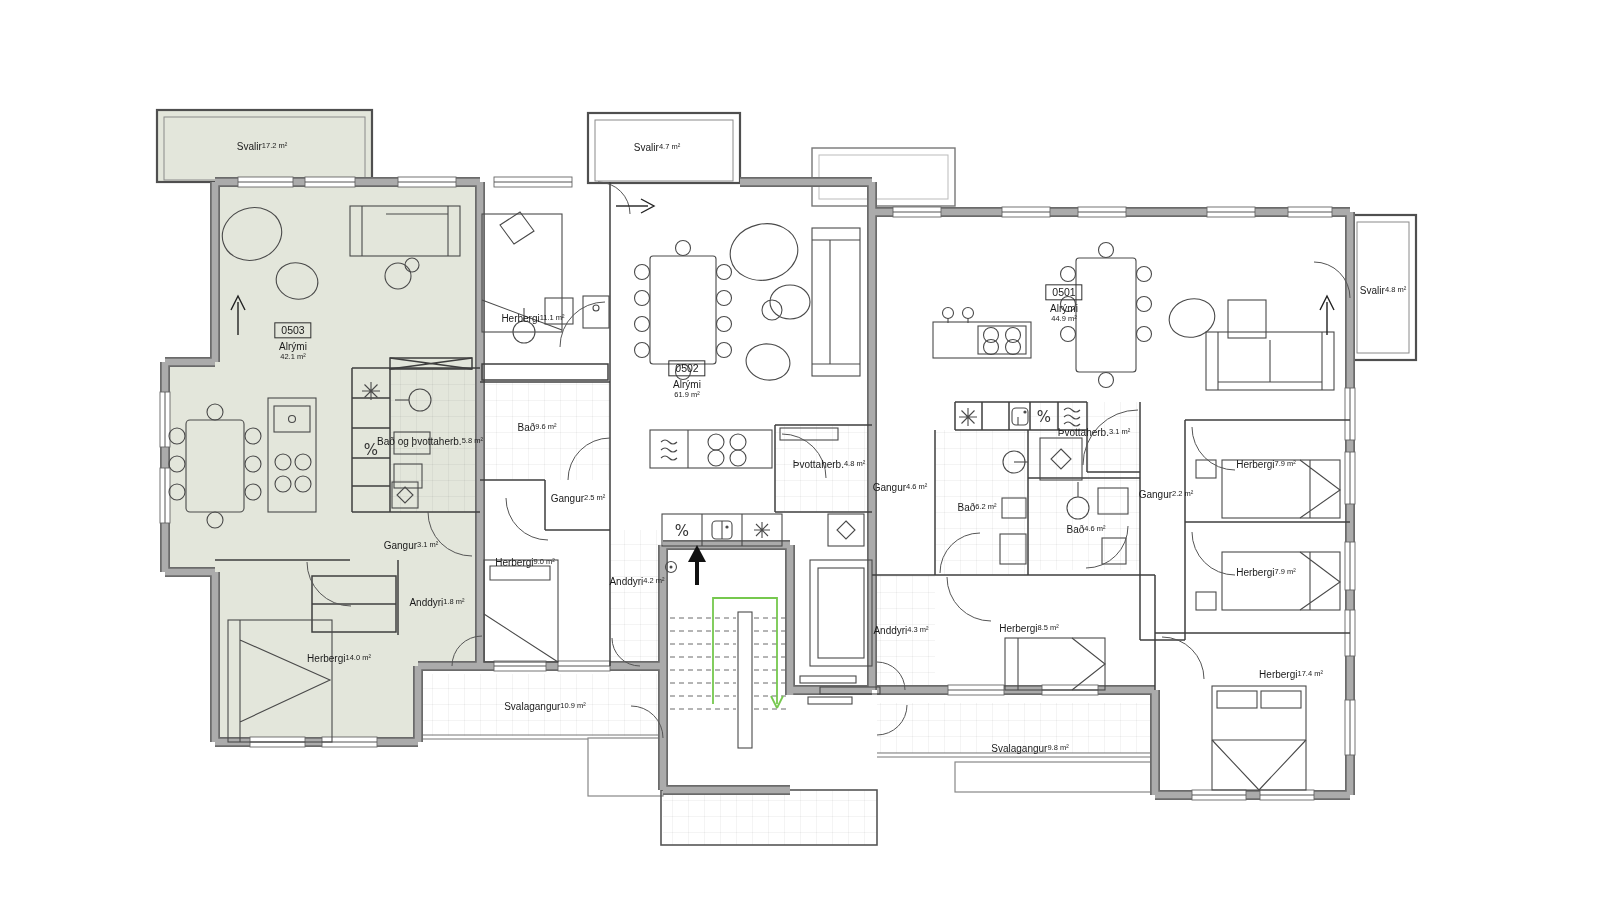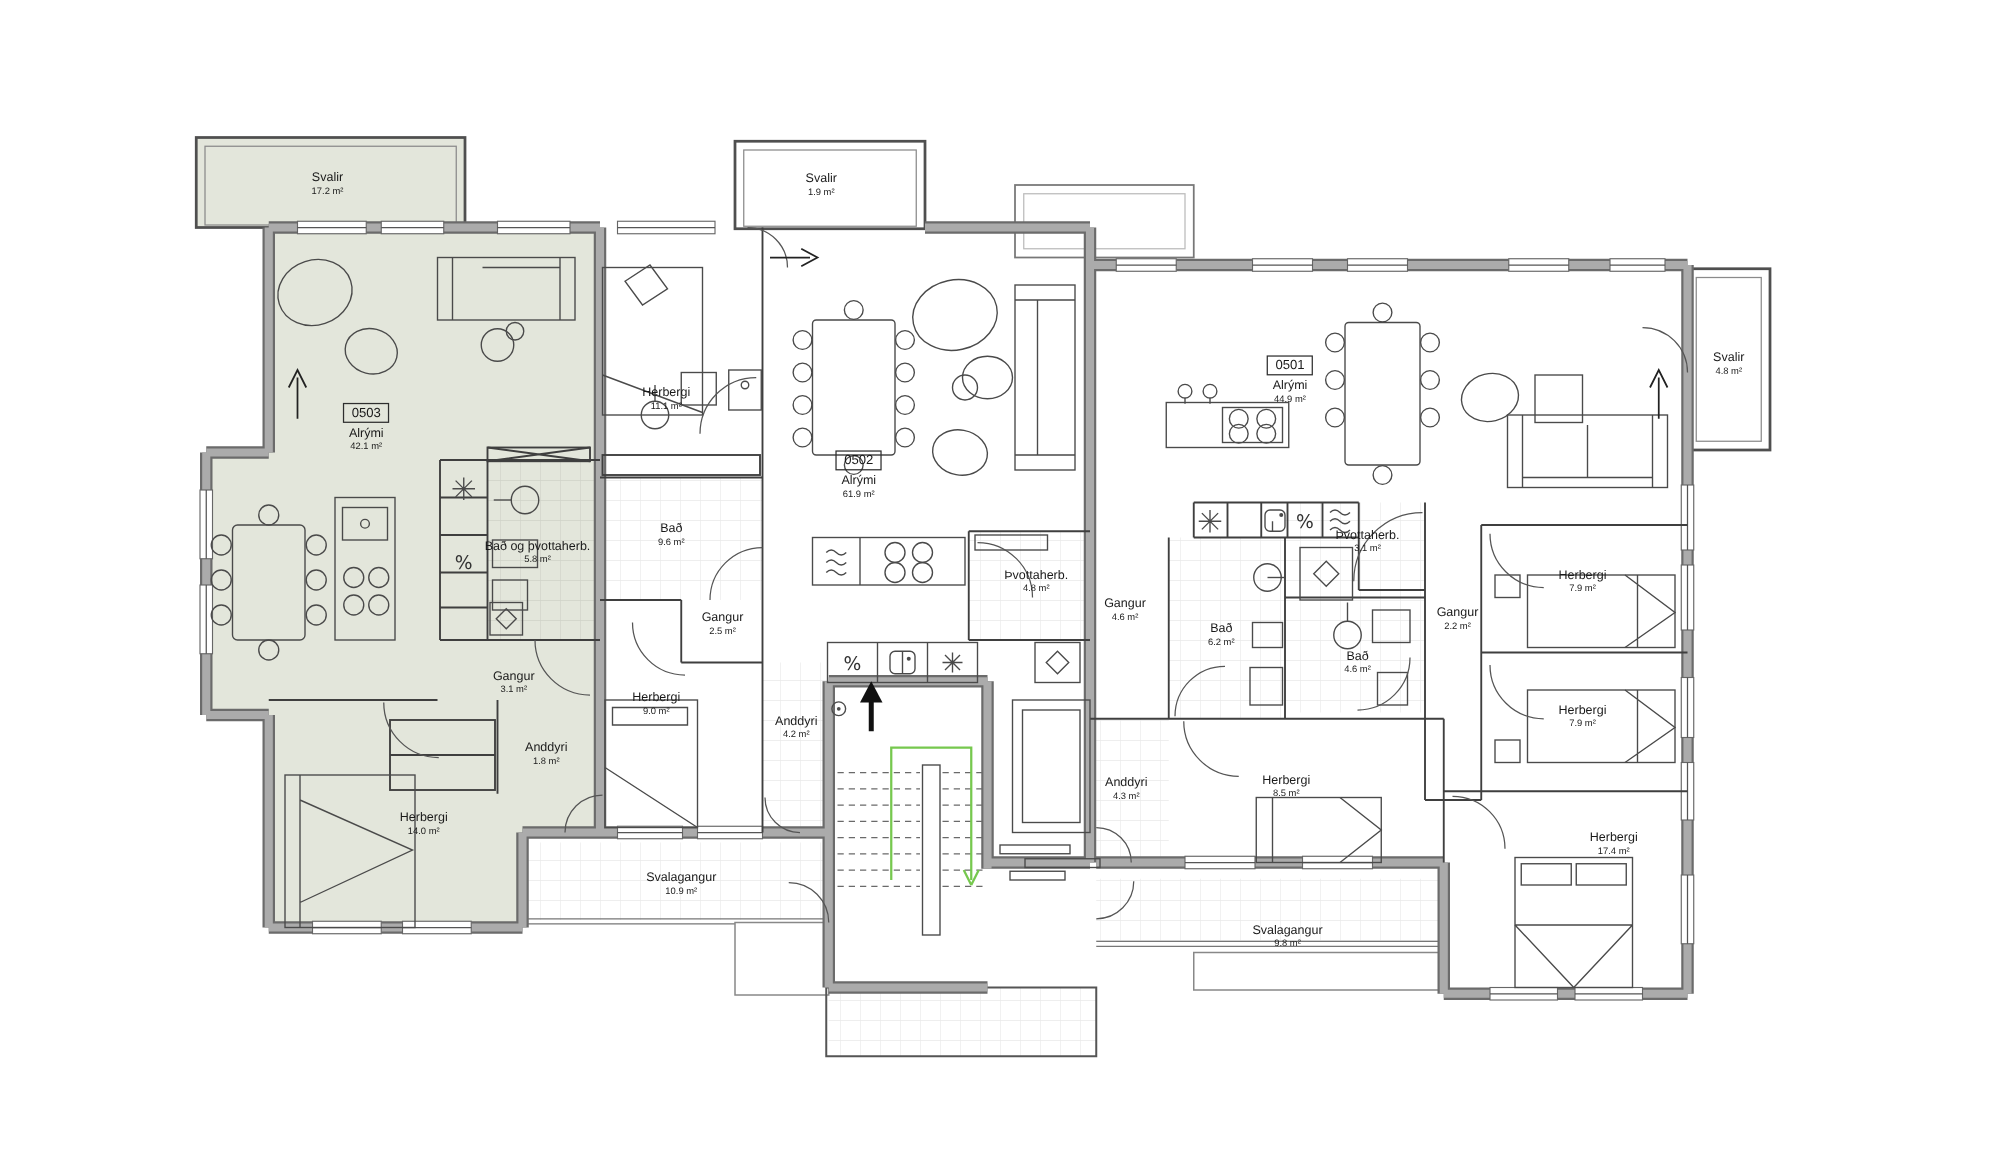--- a/index.html
+++ b/index.html
@@ -6,21 +6,21 @@
   .canvas{position:relative;width:1600px;height:924px;background:#ffffff;overflow:hidden;
           font-family:"Liberation Sans", sans-serif;}
   svg{position:absolute;left:0;top:0;}
   .wallD{stroke:#6b6b6b;stroke-width:10;fill:none;}
   .wallL{stroke:#ababab;stroke-width:6.5;fill:none;}
   .thin{stroke:#3f3f3f;stroke-width:1.5;fill:none;}
   .furn{stroke:#4a4a4a;stroke-width:1.1;fill:#ffffff;}
   .furnN{stroke:#4a4a4a;stroke-width:1.1;fill:none;}
   .door{stroke:#555555;stroke-width:1;fill:none;}
   .dash{stroke:#6a6a6a;stroke-width:1;stroke-dasharray:5,4;fill:none;}
-  .lbl{position:absolute;transform:translate(-50%,-50%);display:flex;flex-direction:column;
+  .lbl{position:absolute;transform:translate(-50%,-50%);display:flex;flex-direction:row;
        align-items:center;text-align:left;line-height:1.15;white-space:nowrap;pointer-events:none;}
   .rn{font-size:10px;color:#1a1a1a;}
   .ra{font-size:7.5px;color:#1a1a1a;}
   .unit{position:absolute;transform:translate(-50%,-40%);display:flex;flex-direction:column;
         align-items:center;line-height:1.15;white-space:nowrap;}
   .ubox{border:1.2px solid #2e2e2e;padding:1px 6px;font-size:10.5px;color:#1a1a1a;margin-bottom:3px;background:transparent;}
   .icontext{font-size:15px;fill:#333;font-family:"DejaVu Sans",sans-serif;}
 </style>
 </head>
 <body>
@@ -393,21 +393,21 @@
   <div class="lbl" style="left:525px;top:563px">
       <span class="rn">Herbergi</span>
       <span class="ra">9.0 m²</span>
     </div>
   <div class="lbl" style="left:637px;top:582px">
       <span class="rn">Anddyri</span>
       <span class="ra">4.2 m²</span>
     </div>
   <div class="lbl" style="left:657px;top:148px">
       <span class="rn">Svalir</span>
-      <span class="ra">1.9 m²</span>
+      <span class="ra">4.7 m²</span>
     </div>
   <div class="lbl" style="left:829px;top:465px">
       <span class="rn">Þvottaherb.</span>
       <span class="ra">4.8 m²</span>
     </div>
   <div class="lbl" style="left:1094px;top:433px">
       <span class="rn">Þvottaherb.</span>
       <span class="ra">3.1 m²</span>
     </div>
   <div class="lbl" style="left:900px;top:488px">
@@ -462,18 +462,18 @@
   <div class="unit" style="left:293px;top:338px">
     <span class="ubox">0503</span>
     <span class="rn">Alrými</span>
       <span class="ra">42.1 m²</span>
   </div>
   <div class="unit" style="left:687px;top:376px">
     <span class="ubox">0502</span>
     <span class="rn">Alrými</span>
       <span class="ra">61.9 m²</span>
   </div>
-  <div class="unit" style="left:1032px;top:300px">
+  <div class="unit" style="left:1064px;top:300px">
     <span class="ubox">0501</span>
     <span class="rn">Alrými</span>
       <span class="ra">44.9 m²</span>
   </div>
 </div>
 
 </body></html>

